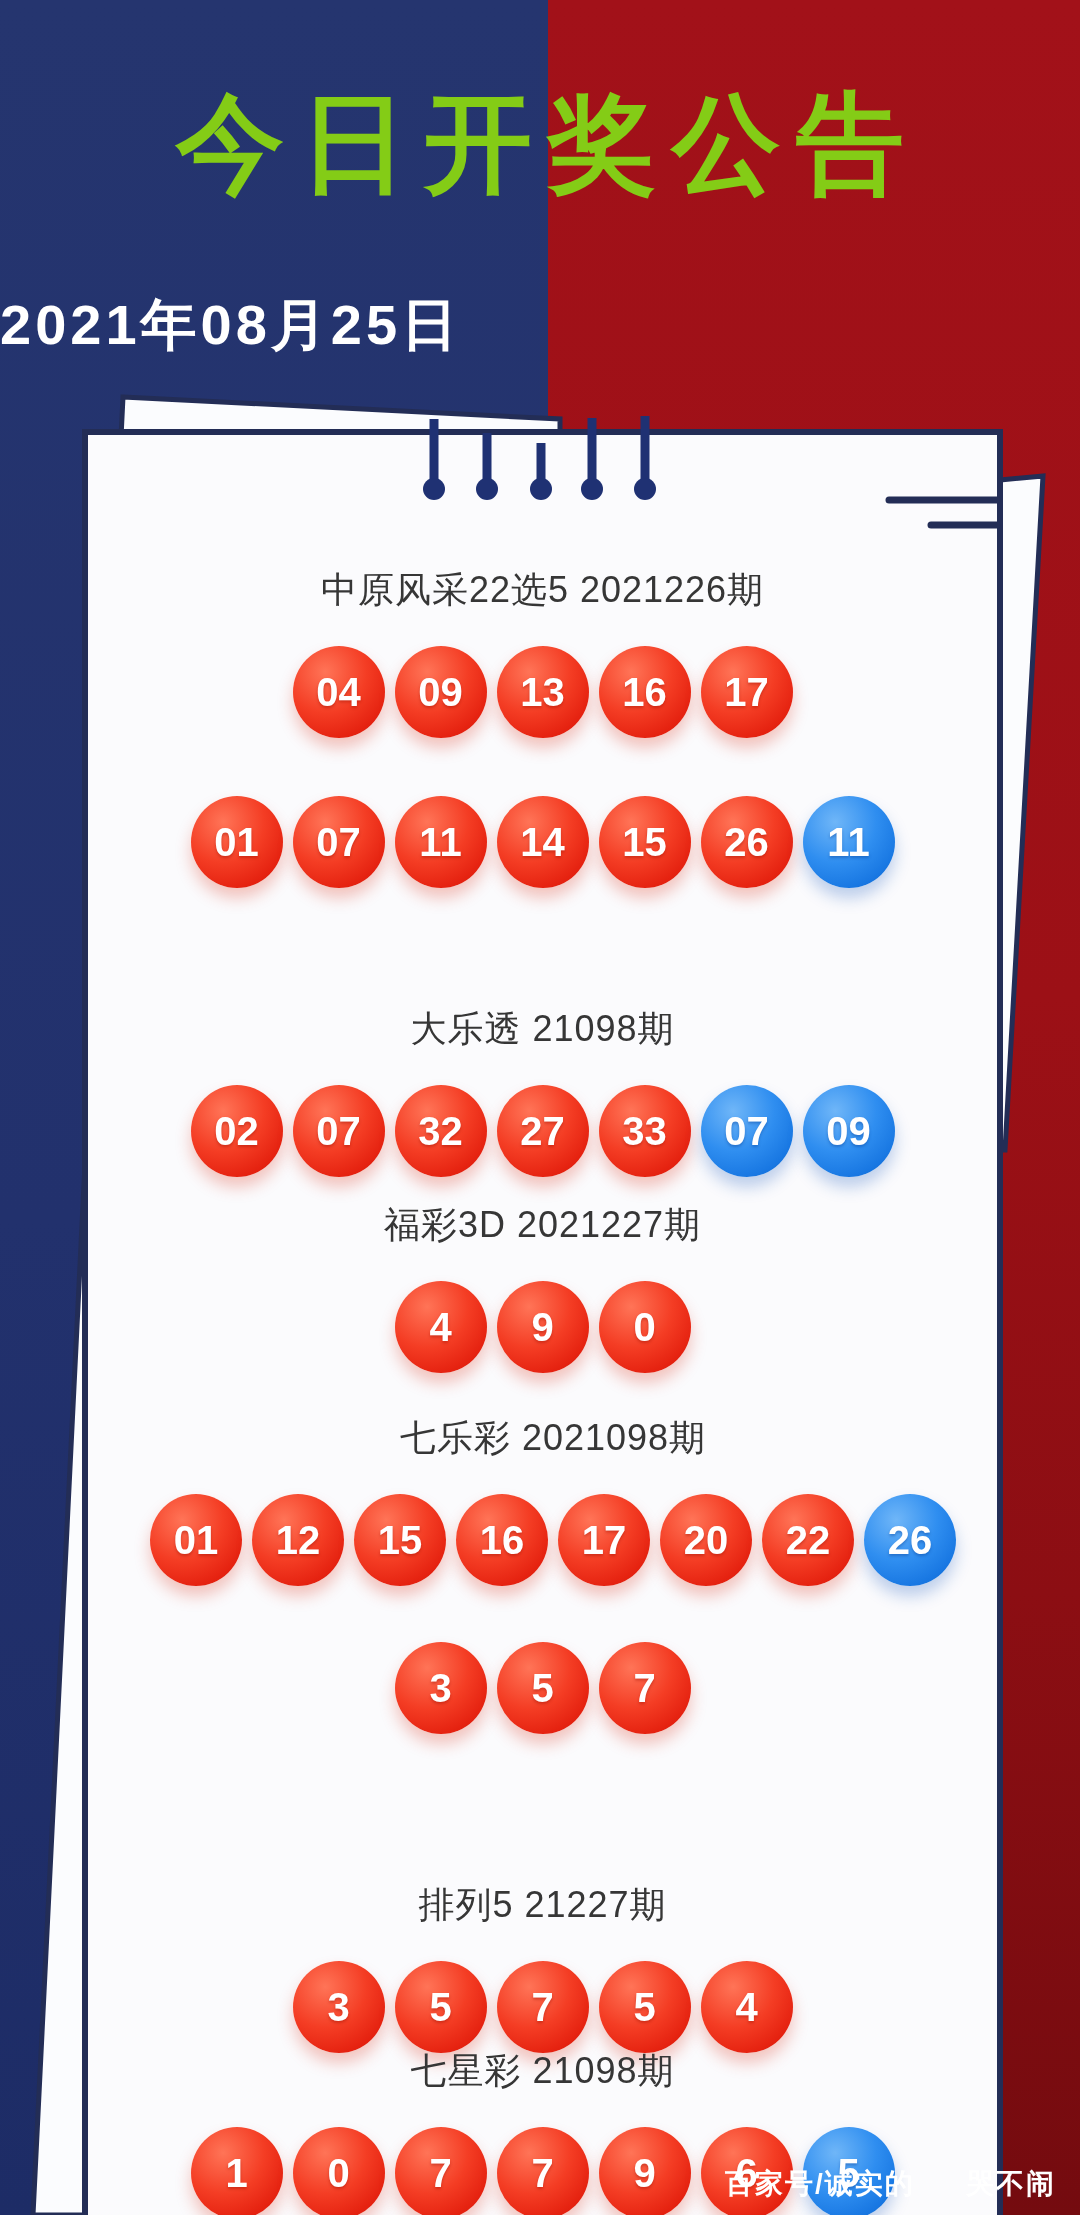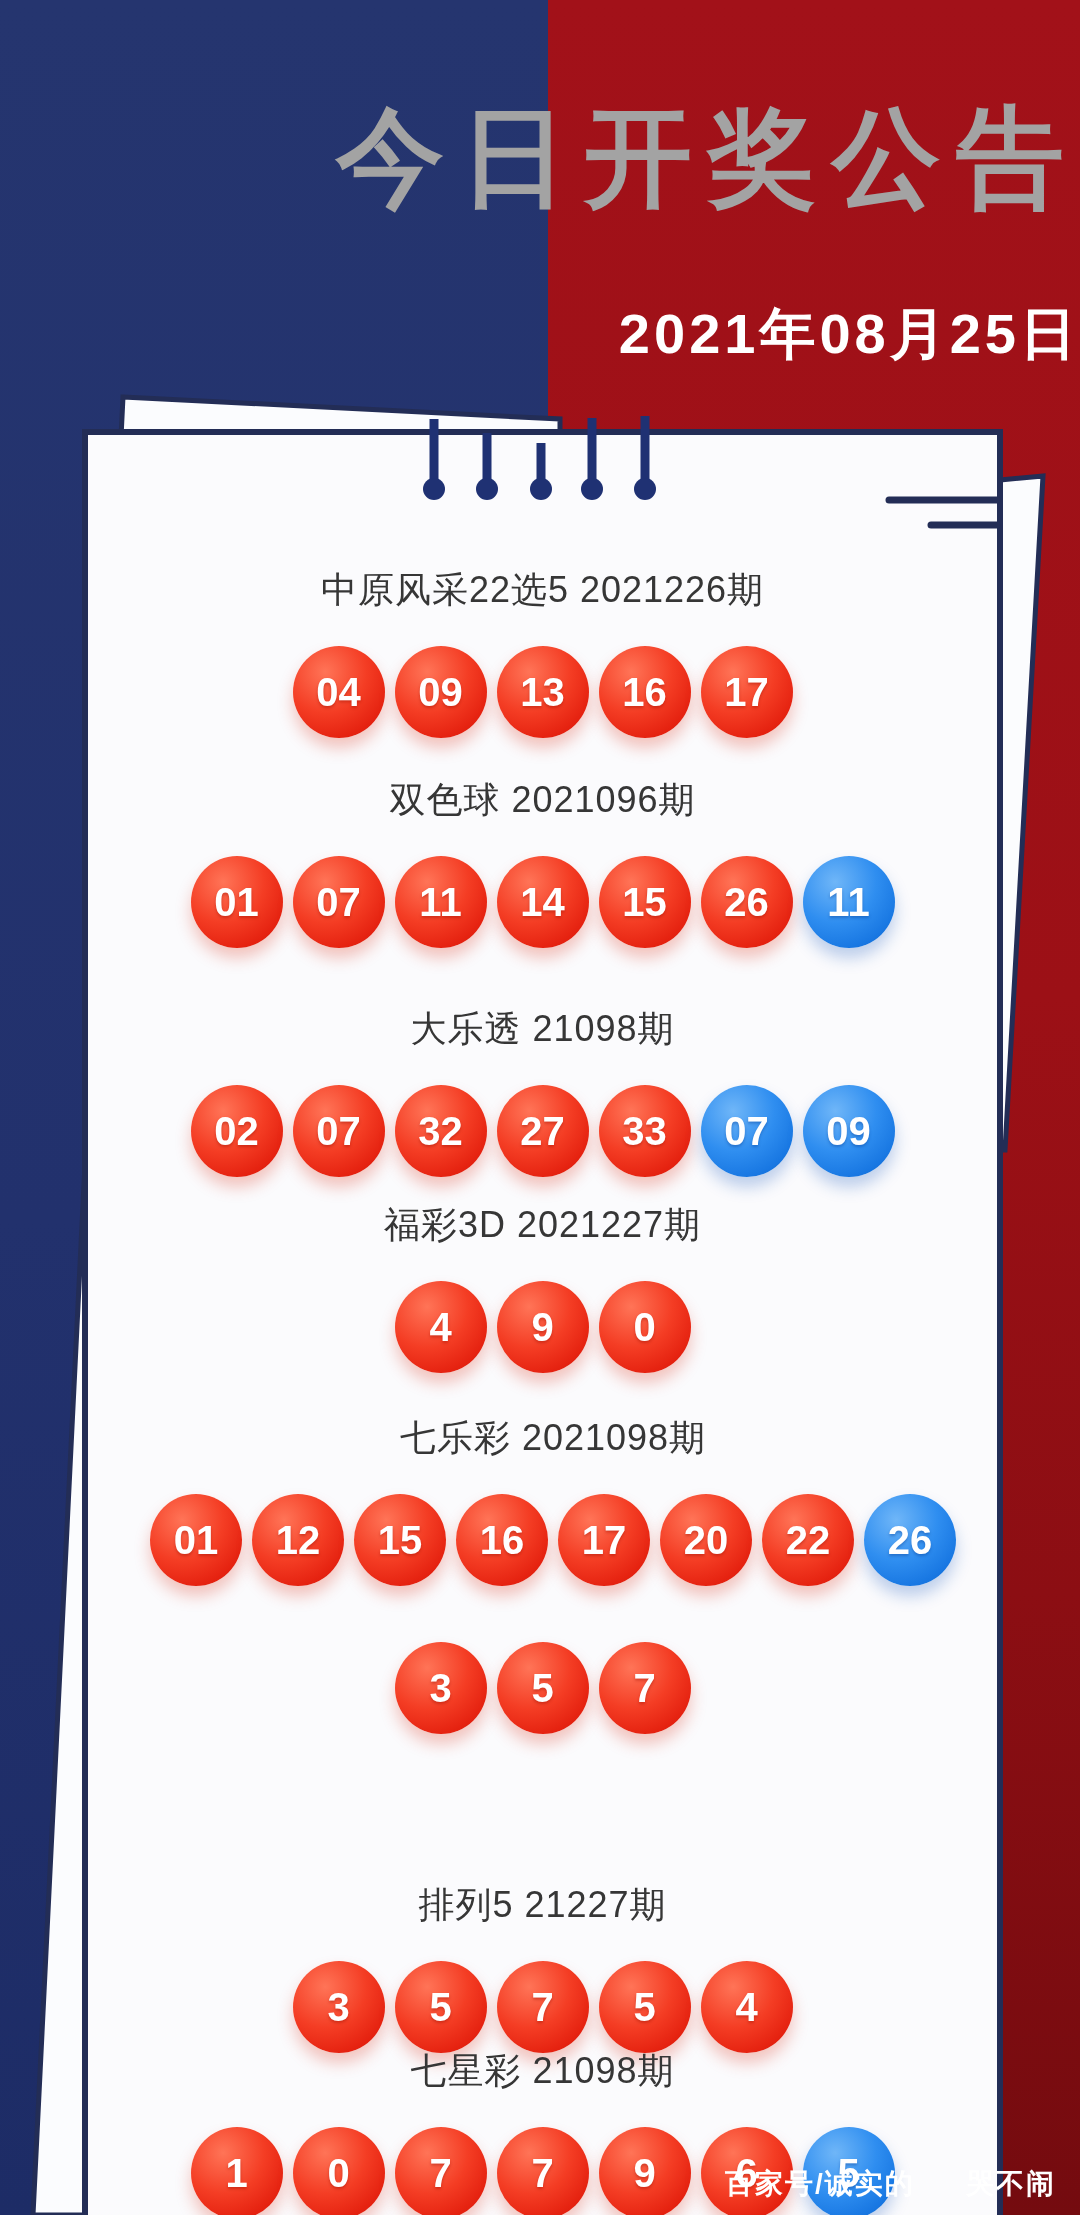--- a/index.html
+++ b/index.html
@@ -10,26 +10,26 @@
   }
   .bg-left{
     position:absolute;left:0;top:0;width:548px;height:2215px;
     background:linear-gradient(180deg,#25356f 0%,#22316d 55%,#1d2c66 100%);
   }
   .bg-right{
     position:absolute;left:548px;top:0;width:532px;height:2215px;
     background:linear-gradient(180deg,#a21119 0%,#9c1016 45%,#8c0e13 72%,#740b0f 100%);
   }
   .header-title{
-    position:absolute;top:98px;left:0;width:100%;text-align:right;
-    color:#a3a3a3;font-size:108px;font-weight:900;letter-spacing:16px;line-height:120px;
+    position:absolute;top:84px;left:0;width:100%;text-align:center;
+    color:#84cc16;font-size:108px;font-weight:900;letter-spacing:16px;line-height:120px;
     text-indent:16px;z-index:4;
   }
   .header-date{
-    position:absolute;top:301px;left:0;width:100%;text-align:right;
+    position:absolute;top:292px;left:0;width:100%;text-align:left;
     color:#ffffff;font-size:56px;font-weight:700;letter-spacing:4px;line-height:66px;
     z-index:4;
   }
   svg.layer{position:absolute;left:0;top:0;width:1080px;height:2215px;pointer-events:none;}
   #backsheets{z-index:1;}
   #pins-decor{z-index:5;}
   .card{
     position:absolute;left:82px;top:429px;width:921px;height:1790px;
     background:#fbfbfd;border:6px solid #232d56;border-bottom:none;
     box-sizing:border-box;z-index:2;
@@ -81,21 +81,20 @@
       <div class="section-title">中原风采22选5 2021226期</div>
       <div class="balls">
         <span class="ball red">04</span>
         <span class="ball red">09</span>
         <span class="ball red">13</span>
         <span class="ball red">16</span>
         <span class="ball red">17</span>
       </div>
     </div>
     <div class="section" style="top: 335px;">
-      <div class="section-title">双色球 2021096期</div>
       <div class="balls">
         <span class="ball red">01</span>
         <span class="ball red">07</span>
         <span class="ball red">11</span>
         <span class="ball red">14</span>
         <span class="ball red">15</span>
         <span class="ball red">26</span>
         <span class="ball blue">11</span>
       </div>
     </div>

